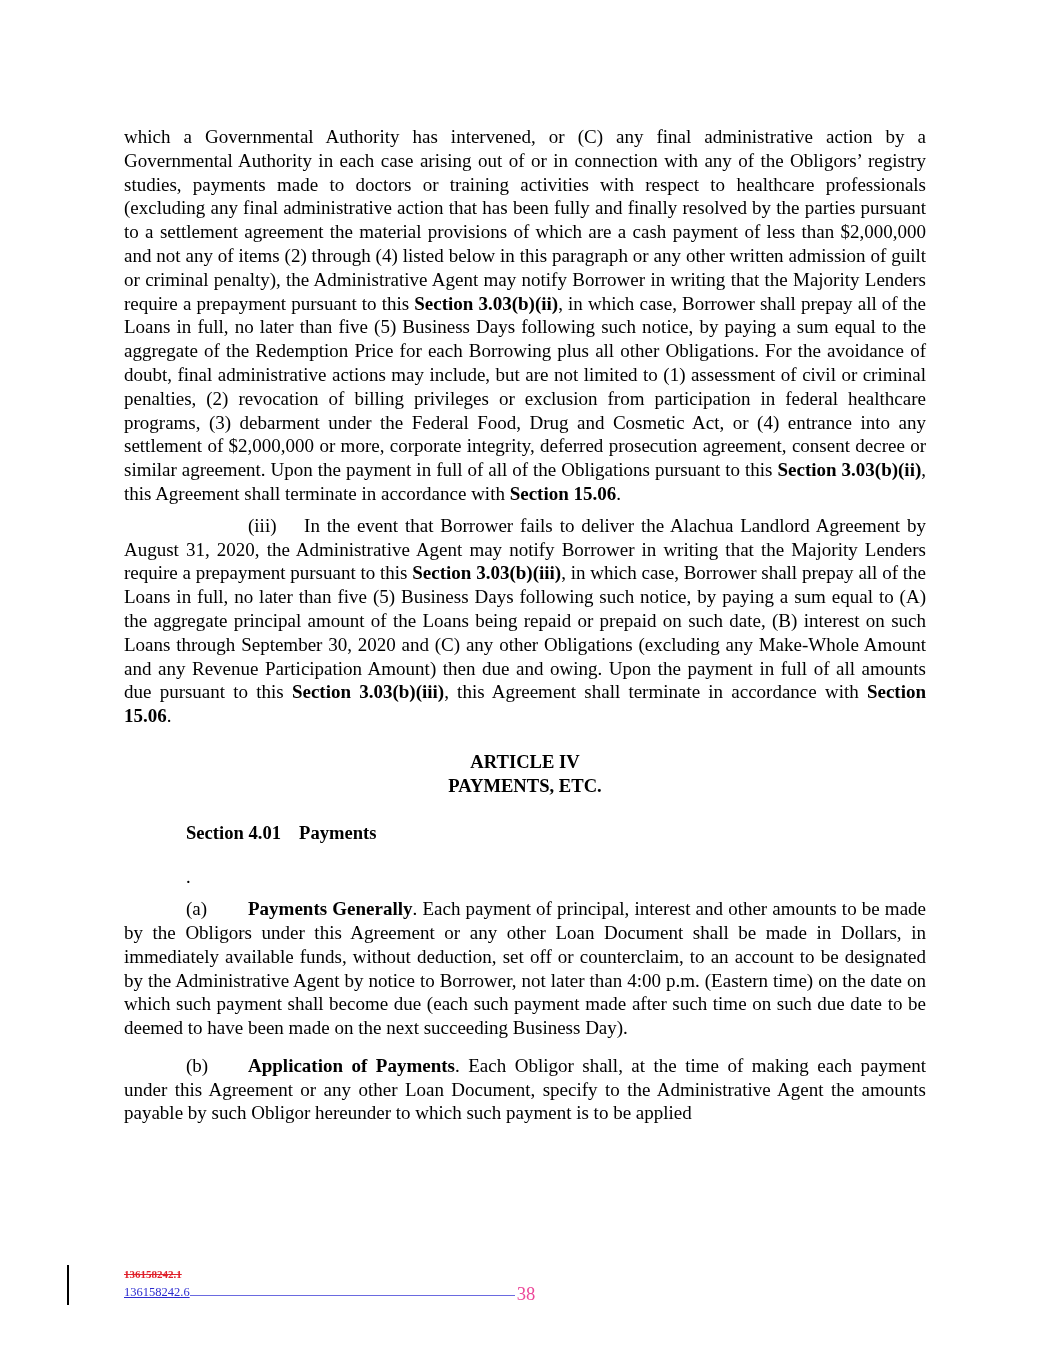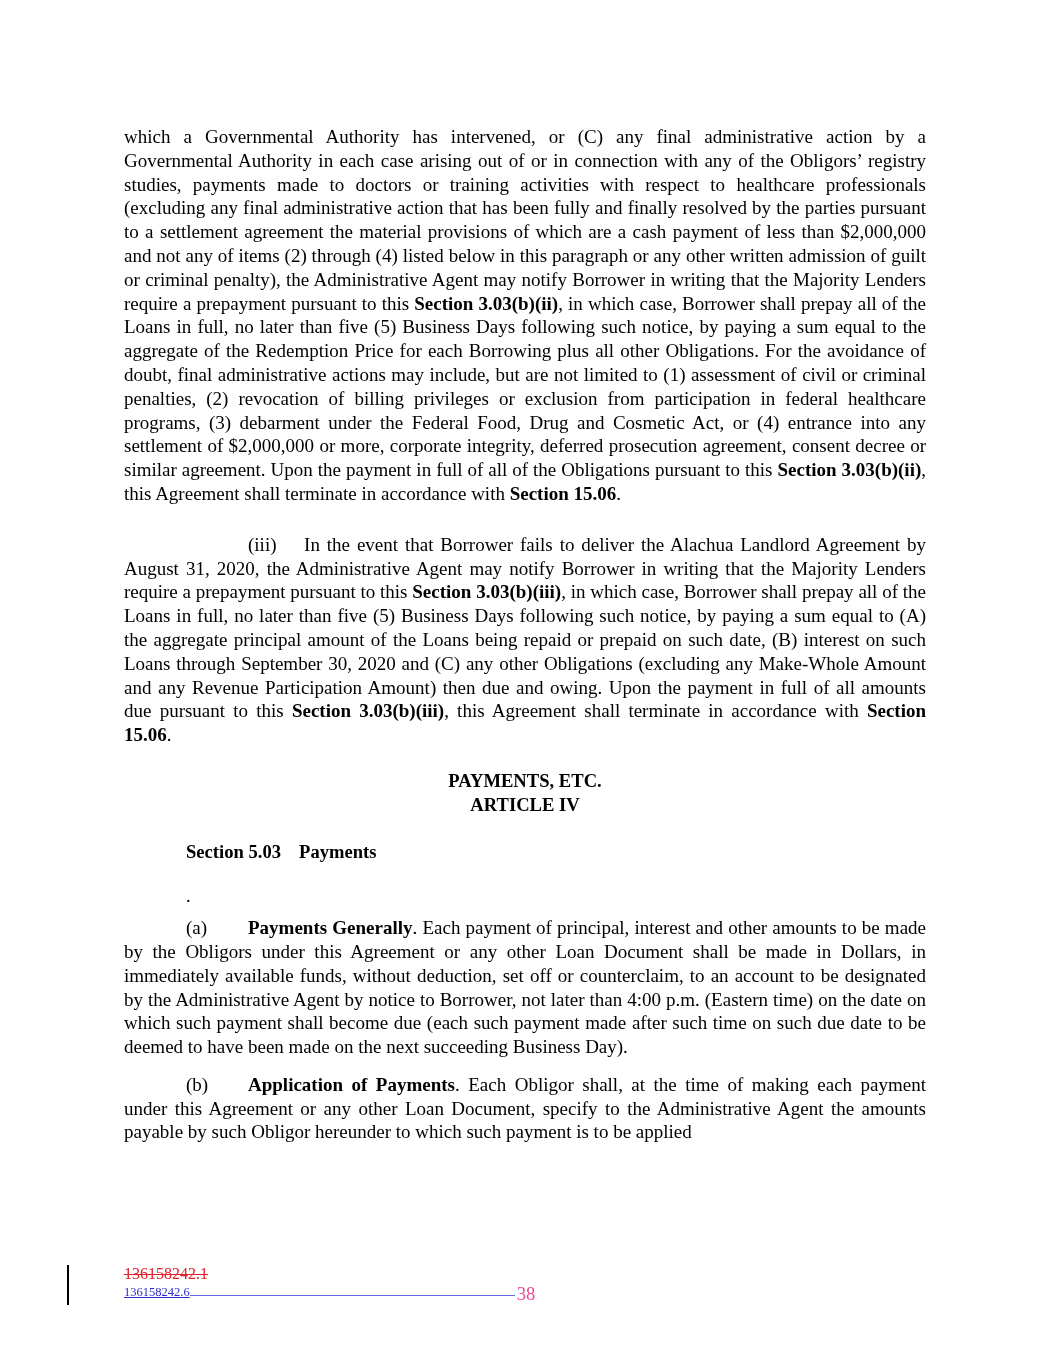--- a/index.html
+++ b/index.html
@@ -2,51 +2,51 @@
 <html><head>
 <meta charset="utf-8">
 <style>
   html, body { margin: 0; padding: 0; background: #ffffff; }
   body { width: 1055px; height: 1365px; position: relative; overflow: hidden;
          font-family: "Liberation Serif", "DejaVu Serif", serif; color: #000; }
   .page { position: absolute; left: 124px; top: 125px; width: 802px; }
   p { margin: 0; font-size: 19px; line-height: 23.8px; text-align: justify; }
   b { font-weight: bold; }
   .para1 { }
-  .para2 { margin-top: 27px; text-indent: 124px; }
+  .para2 { margin-top: 8px; text-indent: 124px; }
   .article { margin-top: 22px; text-align: center; font-weight: bold; font-size: 18.6px; line-height: 23.8px; }
   .section-head { margin-top: 23px; margin-left: 62px; font-weight: bold; font-size: 18.6px; line-height: 23.8px; }
   .section-head .gap { display: inline-block; width: 18px; }
   .dot { margin-top: 21px; margin-left: 62px; font-size: 18.6px; line-height: 23.8px; }
   .para-a { margin-top: 8px; text-indent: 62px; }
   .para-b { margin-top: 14px; text-indent: 62px; }
   .label-tab { display: inline-block; width: 62px; text-indent: 0; }
   .footer { position: absolute; left: 124px; top: 1266px; font-family: "Liberation Serif", serif; }
-  .footer .old { color: #e0202a; font-size: 16px; text-decoration: line-through; line-height: 16px; }
+  .footer .old { color: #e0202a; font-size: 11px; text-decoration: line-through; line-height: 16px; font-weight: bold; }
   .footer .new-row { display: flex; margin-top: 2px; }
   .footer .new { color: #2b2bcf; font-size: 12.5px; text-decoration: underline; line-height: 16px; }
   .footer .rule { width: 325px; border-bottom: 1px solid #6a6ae0; height: 11px; margin-bottom: 2px; }
   .footer .pagenum { font-size: 18.6px; color: #ec4899; line-height: 20px; margin-left: 2px; }
   .changebar { position: absolute; left: 67px; top: 1265px; width: 2px; height: 40px; background: #000; }
 </style>
 </head>
 <body>
 
 <div class="page">
   <p class="para1"><span>which a Governmental Authority has intervened, or (C) any final administrative action by a Governmental Authority in each case arising out of or in connection with any of the Obligors’ registry studies, payments made to doctors or training activities with respect to healthcare professionals (excluding any final administrative action that has been fully and finally resolved by the parties pursuant to a settlement agreement the material provisions of which are a cash payment of less than $2,000,000 and not any of items (2) through (4) listed below in this paragraph or any other written admission of guilt or criminal penalty), the Administrative Agent may notify Borrower in writing that the Majority Lenders require a prepayment pursuant to this </span><b>Section 3.03(b)(ii)</b><span>, in which case, Borrower shall prepay all of the Loans in full, no later than five (5) Business Days following such notice, by paying a sum equal to the aggregate of the Redemption Price for each Borrowing plus all other Obligations.  For the avoidance of doubt, final administrative actions may include, but are not limited to (1) assessment of civil or criminal penalties, (2) revocation of billing privileges or exclusion from participation in federal healthcare programs, (3) debarment under the Federal Food, Drug and Cosmetic Act, or (4) entrance into any settlement of $2,000,000 or more, corporate integrity, deferred prosecution agreement, consent decree or similar agreement.  Upon the payment in full of all of the Obligations pursuant to this </span><b>Section 3.03(b)(ii)</b><span>, this Agreement shall terminate in accordance with </span><b>Section 15.06</b><span>.</span></p>
 
   <p class="para2"><span>(iii)</span>&nbsp;&nbsp;&nbsp;&nbsp;<span><span>In the event that Borrower fails to deliver the Alachua Landlord Agreement by August 31, 2020, the Administrative Agent may notify Borrower in writing that the Majority Lenders require a prepayment pursuant to this </span><b>Section 3.03(b)(iii)</b><span>, in which case, Borrower shall prepay all of the Loans in full, no later than five (5) Business Days following such notice, by paying a sum equal to (A) the aggregate principal amount of the Loans being repaid or prepaid on such date, (B) interest on such Loans through September 30, 2020 and (C) any other Obligations (excluding any Make-Whole Amount and any Revenue Participation Amount) then due and owing.  Upon the payment in full of all amounts due pursuant to this </span><b>Section 3.03(b)(iii)</b><span>, this Agreement shall terminate in accordance with </span><b>Section 15.06</b><span>.</span></span></p>
 
   <div class="article">
+    <div>ARTICLE IV</div>
     <div>PAYMENTS, ETC.</div>
-    <div>ARTICLE IV</div>
   </div>
 
   <div class="section-head">
-    <span>Section 5.03</span><span class="gap"></span><span>Payments</span>
+    <span>Section 4.01</span><span class="gap"></span><span>Payments</span>
   </div>
 
   <div class="dot">.</div>
 
   <p class="para-a"><span class="label-tab">(a)</span><b>Payments Generally</b><span><span>.  Each payment of principal, interest and other amounts to be made by the Obligors under this Agreement or any other Loan Document shall be made in Dollars, in immediately available funds, without deduction, set off or counterclaim, to an account to be designated by the Administrative Agent by notice to Borrower, not later than 4:00 p.m. (Eastern time) on the date on which such payment shall become due (each such payment made after such time on such due date to be deemed to have been made on the next succeeding Business Day).</span></span></p>
 
   <p class="para-b"><span class="label-tab">(b)</span><b>Application of Payments</b><span><span>.  Each Obligor shall, at the time of making each payment under this Agreement or any other Loan Document, specify to the Administrative Agent the amounts payable by such Obligor hereunder to which such payment is to be applied</span></span></p>
 </div>
 
 <div class="changebar"></div>

